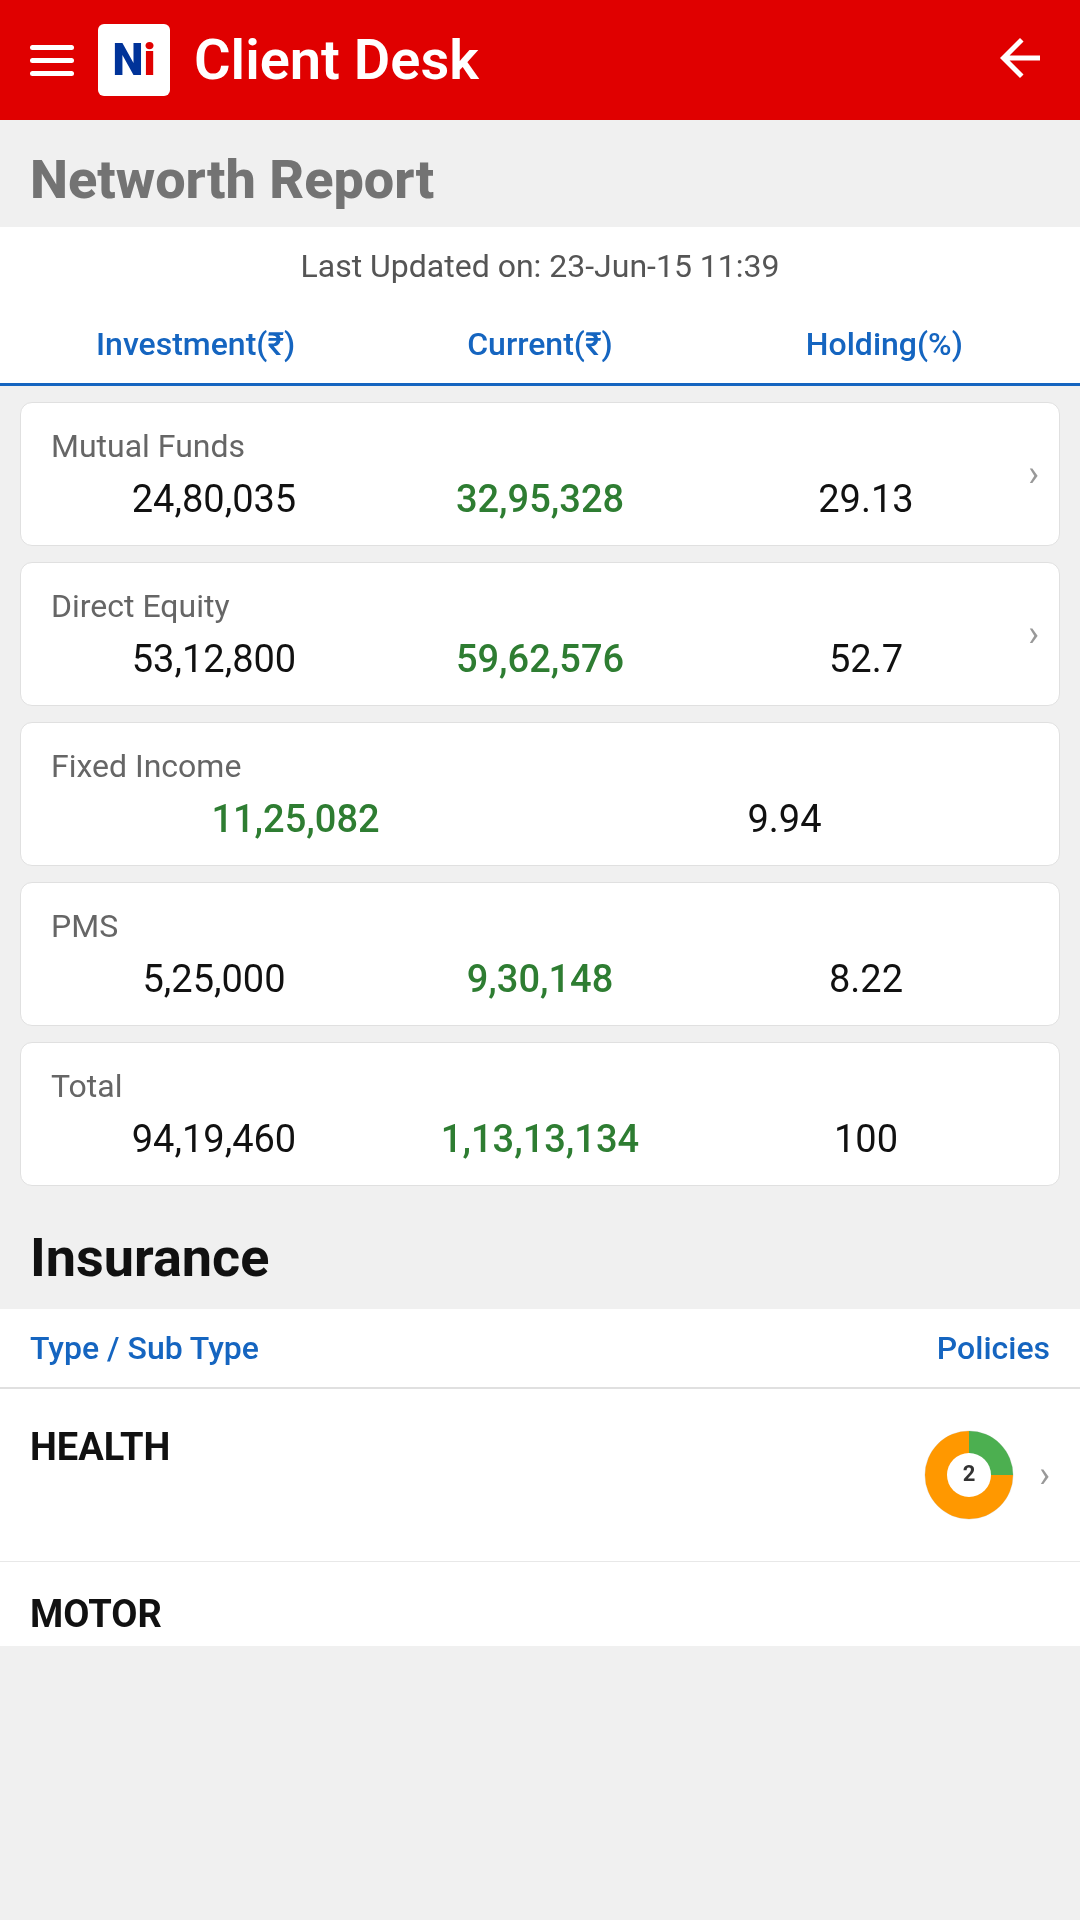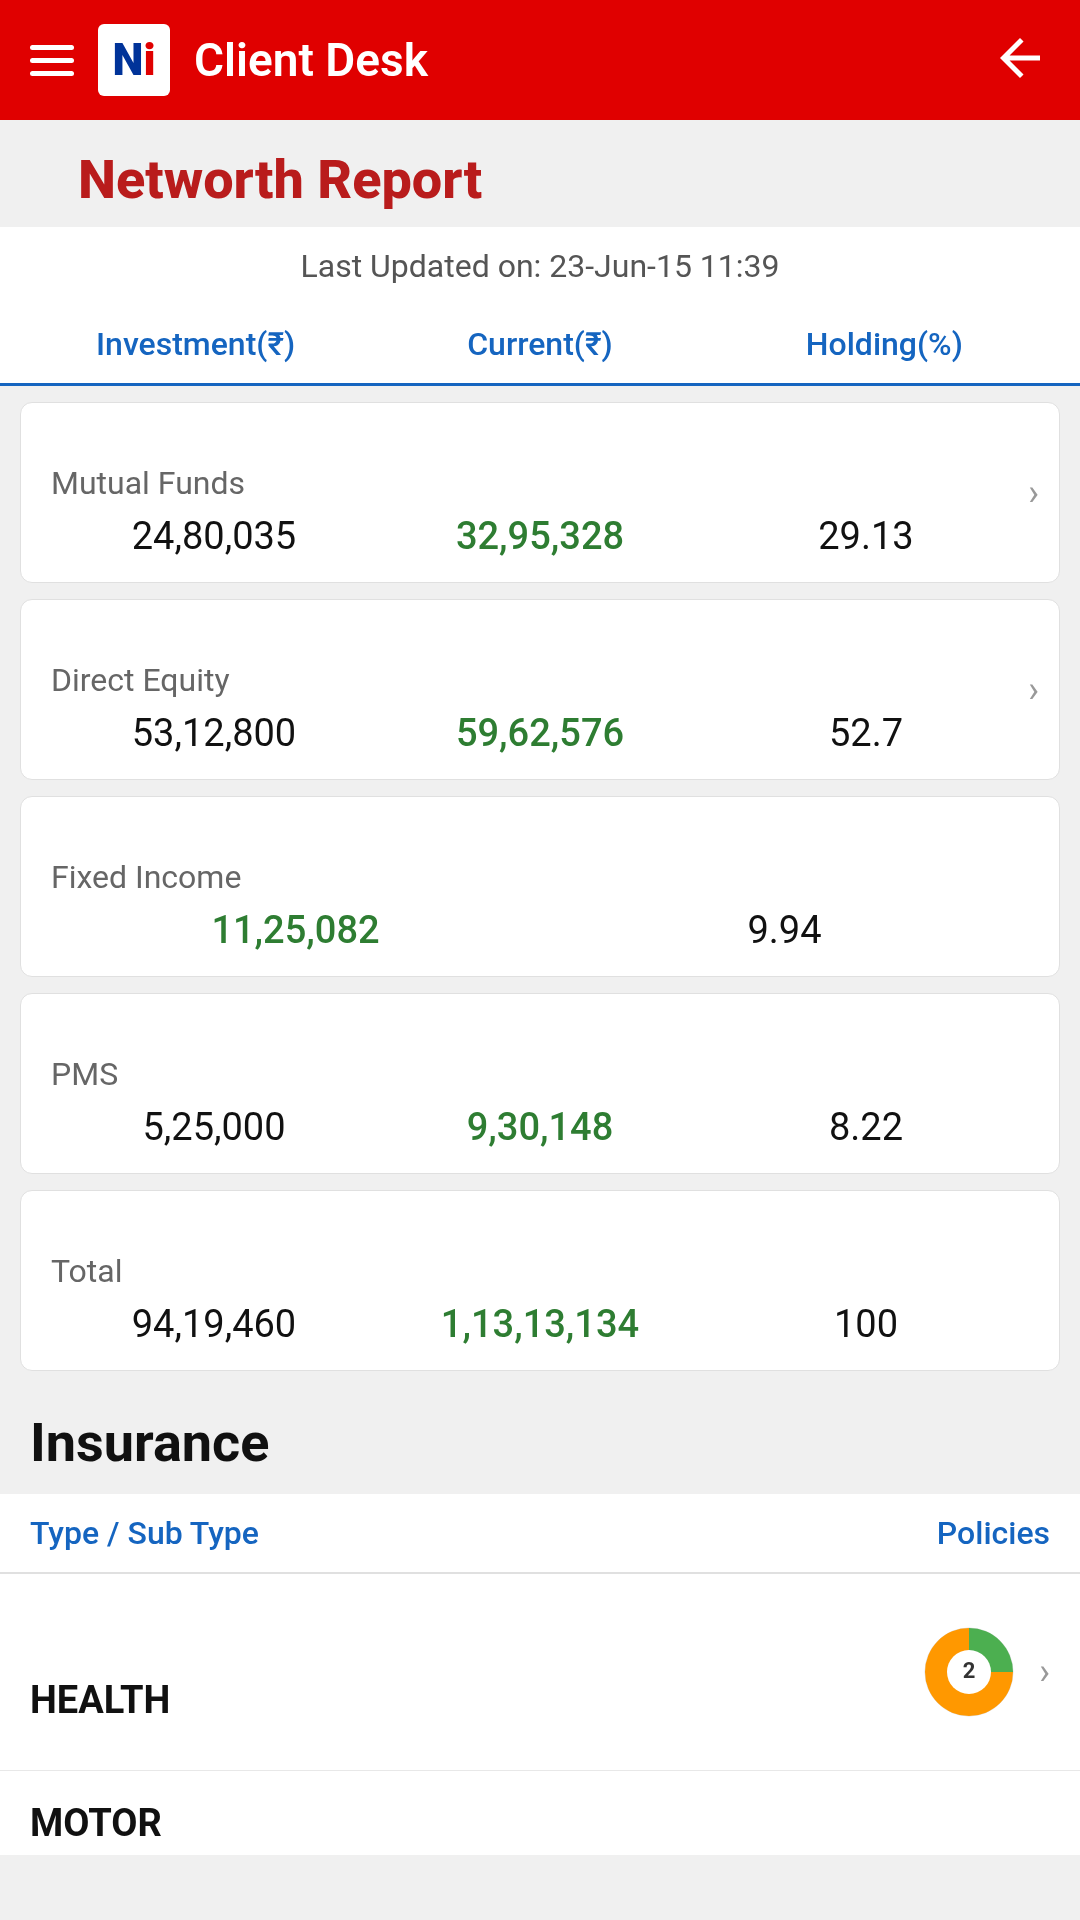--- a/index.html
+++ b/index.html
@@ -53,43 +53,42 @@
       font-size: 44px;
       font-weight: 900;
       color: #003399;
     }
     .logo-i {
       font-size: 44px;
       font-weight: 900;
       color: #e00000;
     }
     .header-title {
-      font-size: 46px;
+      font-size: 56px;
       font-weight: 600;
       color: white;
     }
     .back-icon {
       cursor: pointer;
     }
     .back-icon svg {
       width: 60px;
       height: 60px;
       fill: white;
     }
 
     
     .page-title-section {
       background: #f0f0f0;
       padding: 28px 30px 16px 30px;
     }
     .page-title {
       font-size: 54px;
       font-weight: 800;
-      color: #b91c1c;
-      margin-left: 48px;
+      color: #737373;
     }
 
     
     .last-updated-section {
       background: white;
       padding: 20px 0;
       text-align: center;
     }
     .last-updated-text {
       font-size: 32px;
@@ -124,21 +123,20 @@
       background: white;
       border-radius: 12px;
       padding: 24px 30px;
       border: 1px solid #e0e0e0;
       position: relative;
     }
     .card-type-label {
       font-size: 32px;
       color: #666;
       margin-bottom: 12px;
-      margin-top: 37px;
     }
     .card-values {
       display: flex;
       align-items: center;
     }
     .card-value {
       flex: 1;
       text-align: center;
       font-size: 38px;
       font-weight: 400;
@@ -183,23 +181,23 @@
       color: #1565c0;
       font-weight: 500;
     }
 
     
     .insurance-rows {
       background: white;
     }
     .insurance-row {
       background: white;
-      padding: 48px 30px;
-      display: flex;
-      align-items: flex-end;
+      padding: 36px 30px;
+      display: flex;
+      align-items: flex-start;
       justify-content: space-between;
       border-bottom: 1px solid #e8e8e8;
     }
     .insurance-type {
       font-size: 38px;
       font-weight: 700;
       color: #111;
     }
     .insurance-policies-badge {
       display: flex;

